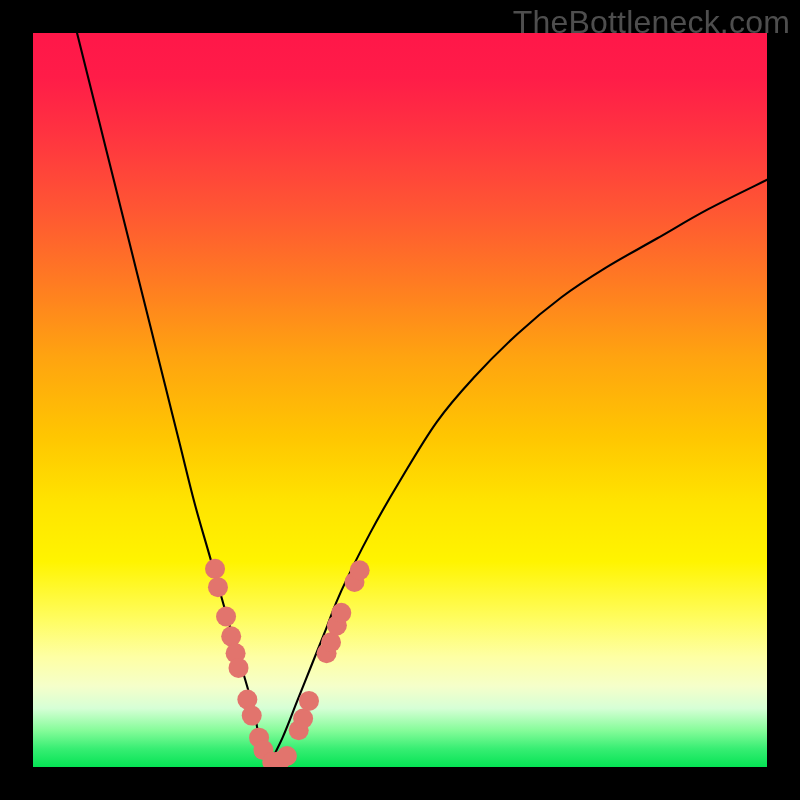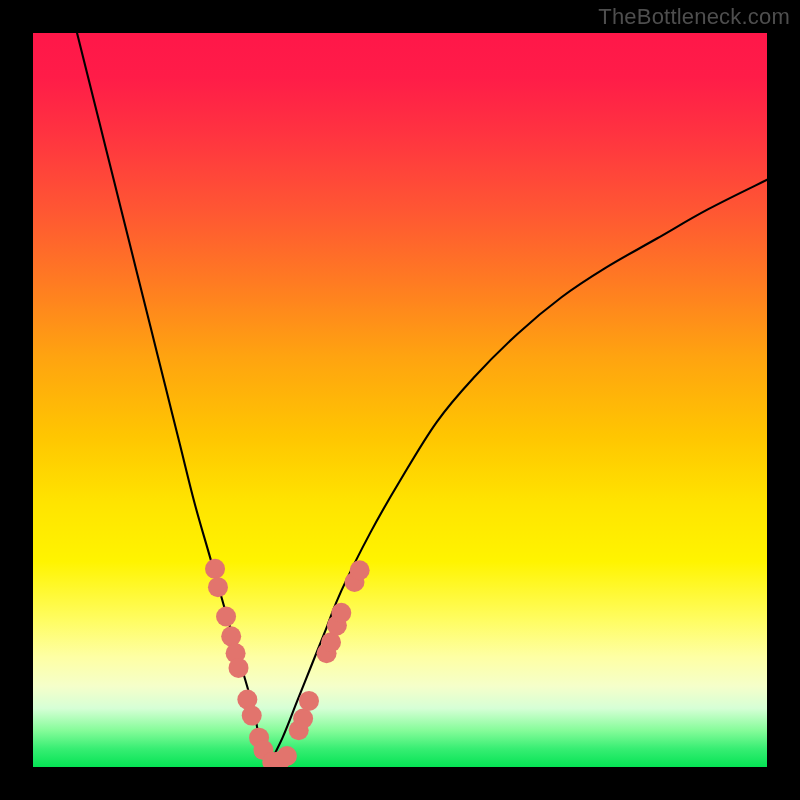--- a/index.html
+++ b/index.html
@@ -15,21 +15,21 @@
     position: relative;
     width: 800px;
     height: 800px;
     background: #000;
   }
   .watermark {
     position: absolute;
     top: 4px;
     right: 10px;
     color: #4e4e4e;
-    font-size: 22px;
+    font-size: 32px;
     font-weight: 400;
     letter-spacing: 0.2px;
     z-index: 5;
   }
   .plot-area {
     position: absolute;
     left: 33px;
     top: 33px;
     width: 734px;
     height: 734px;

